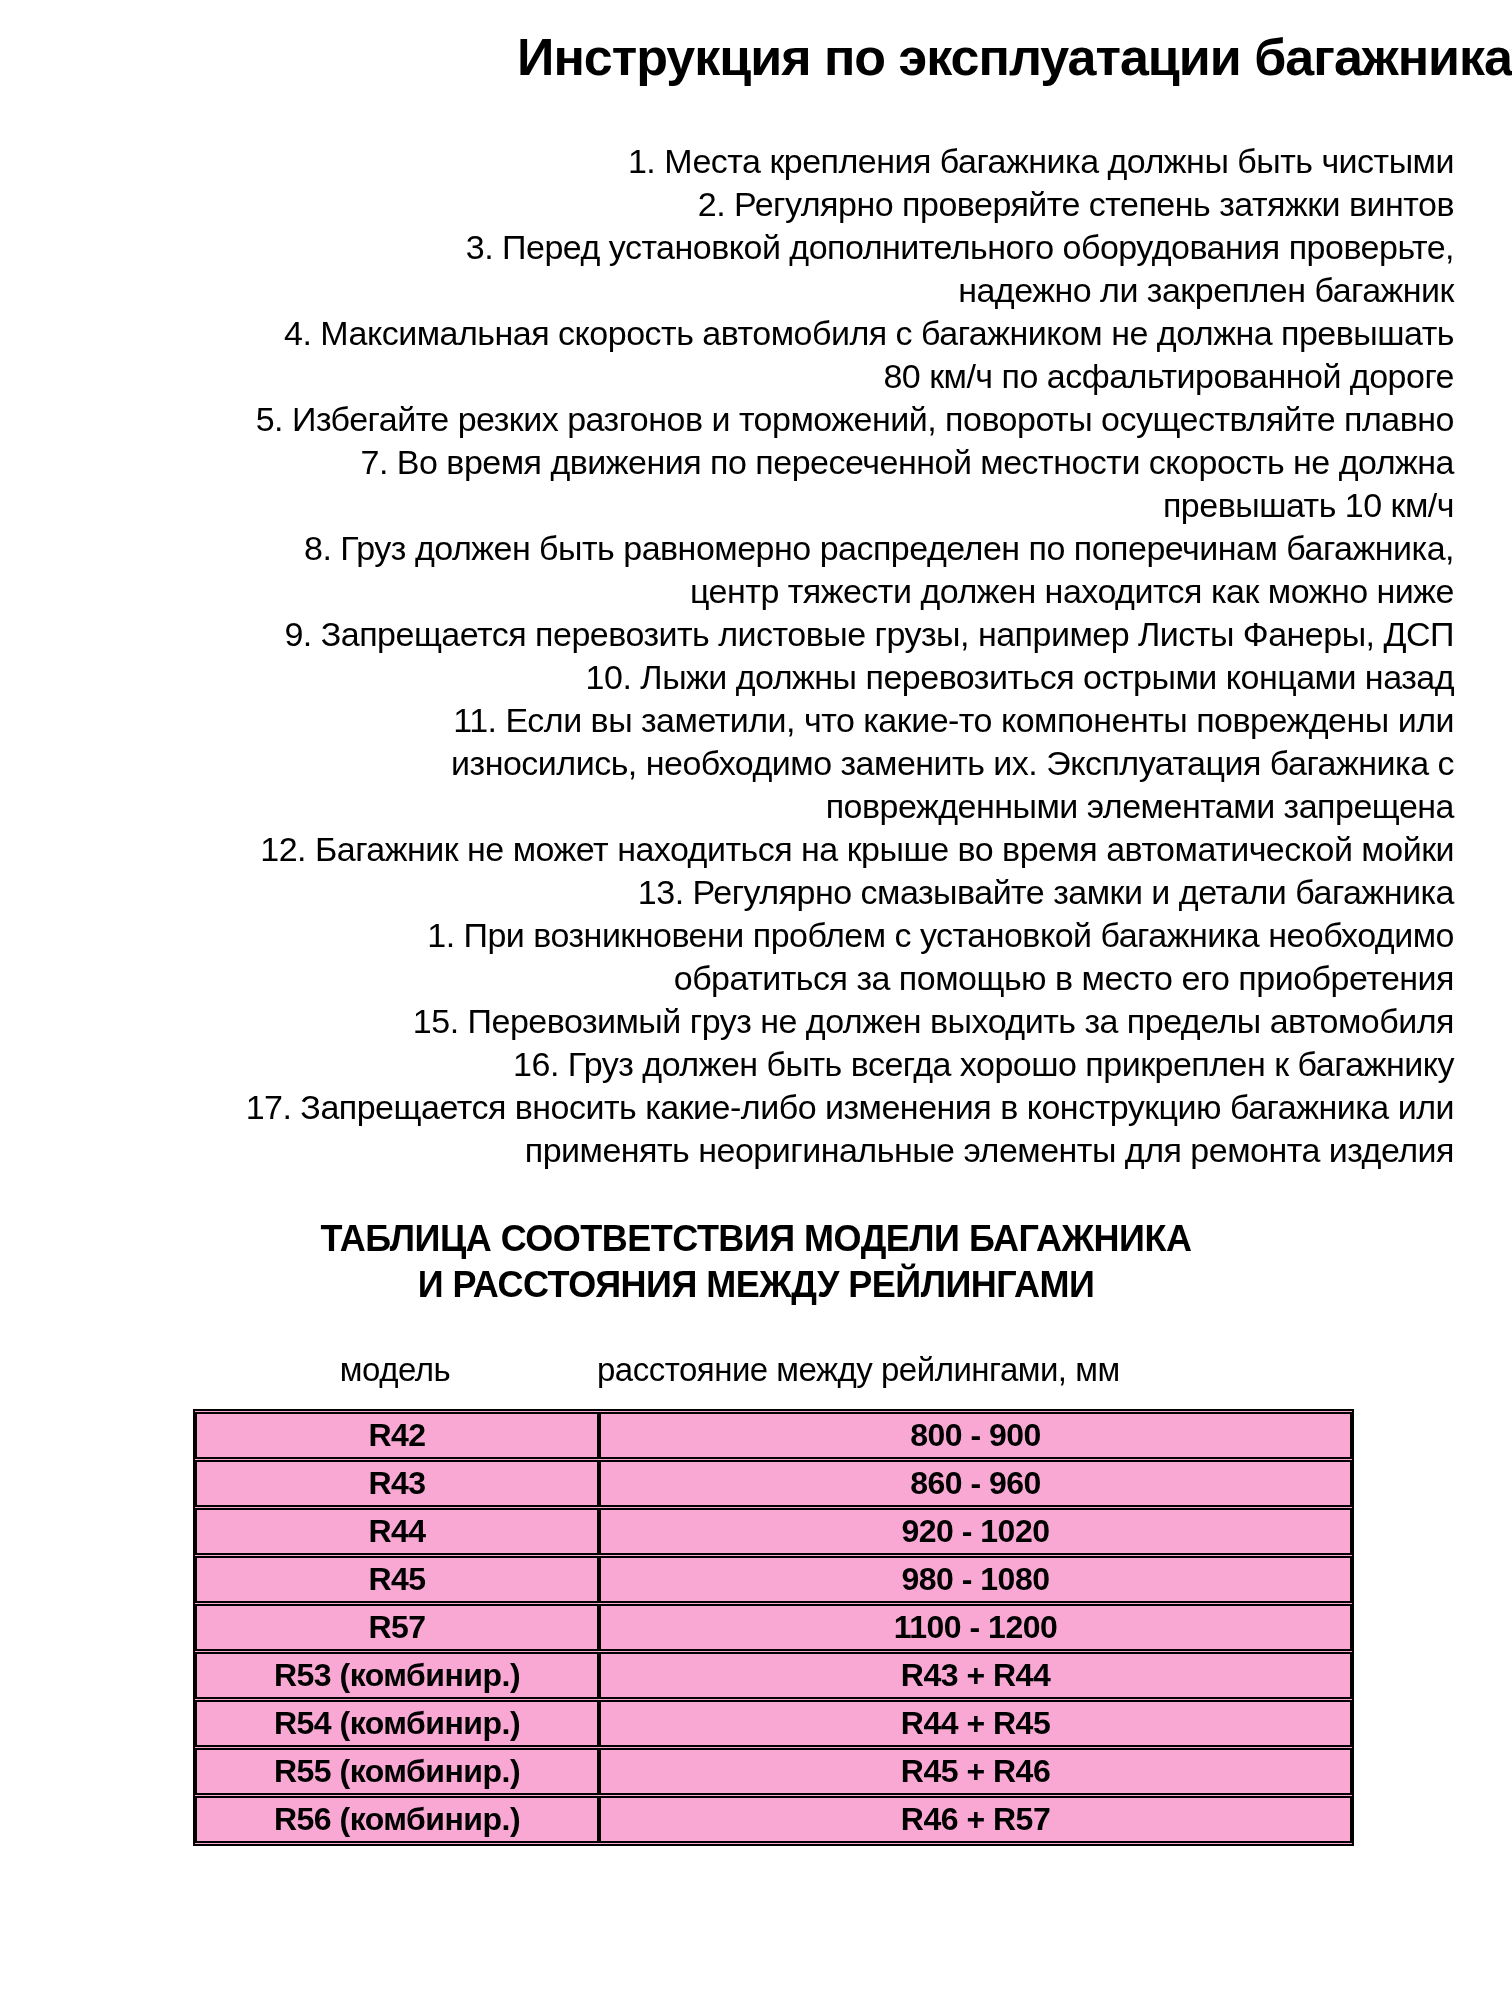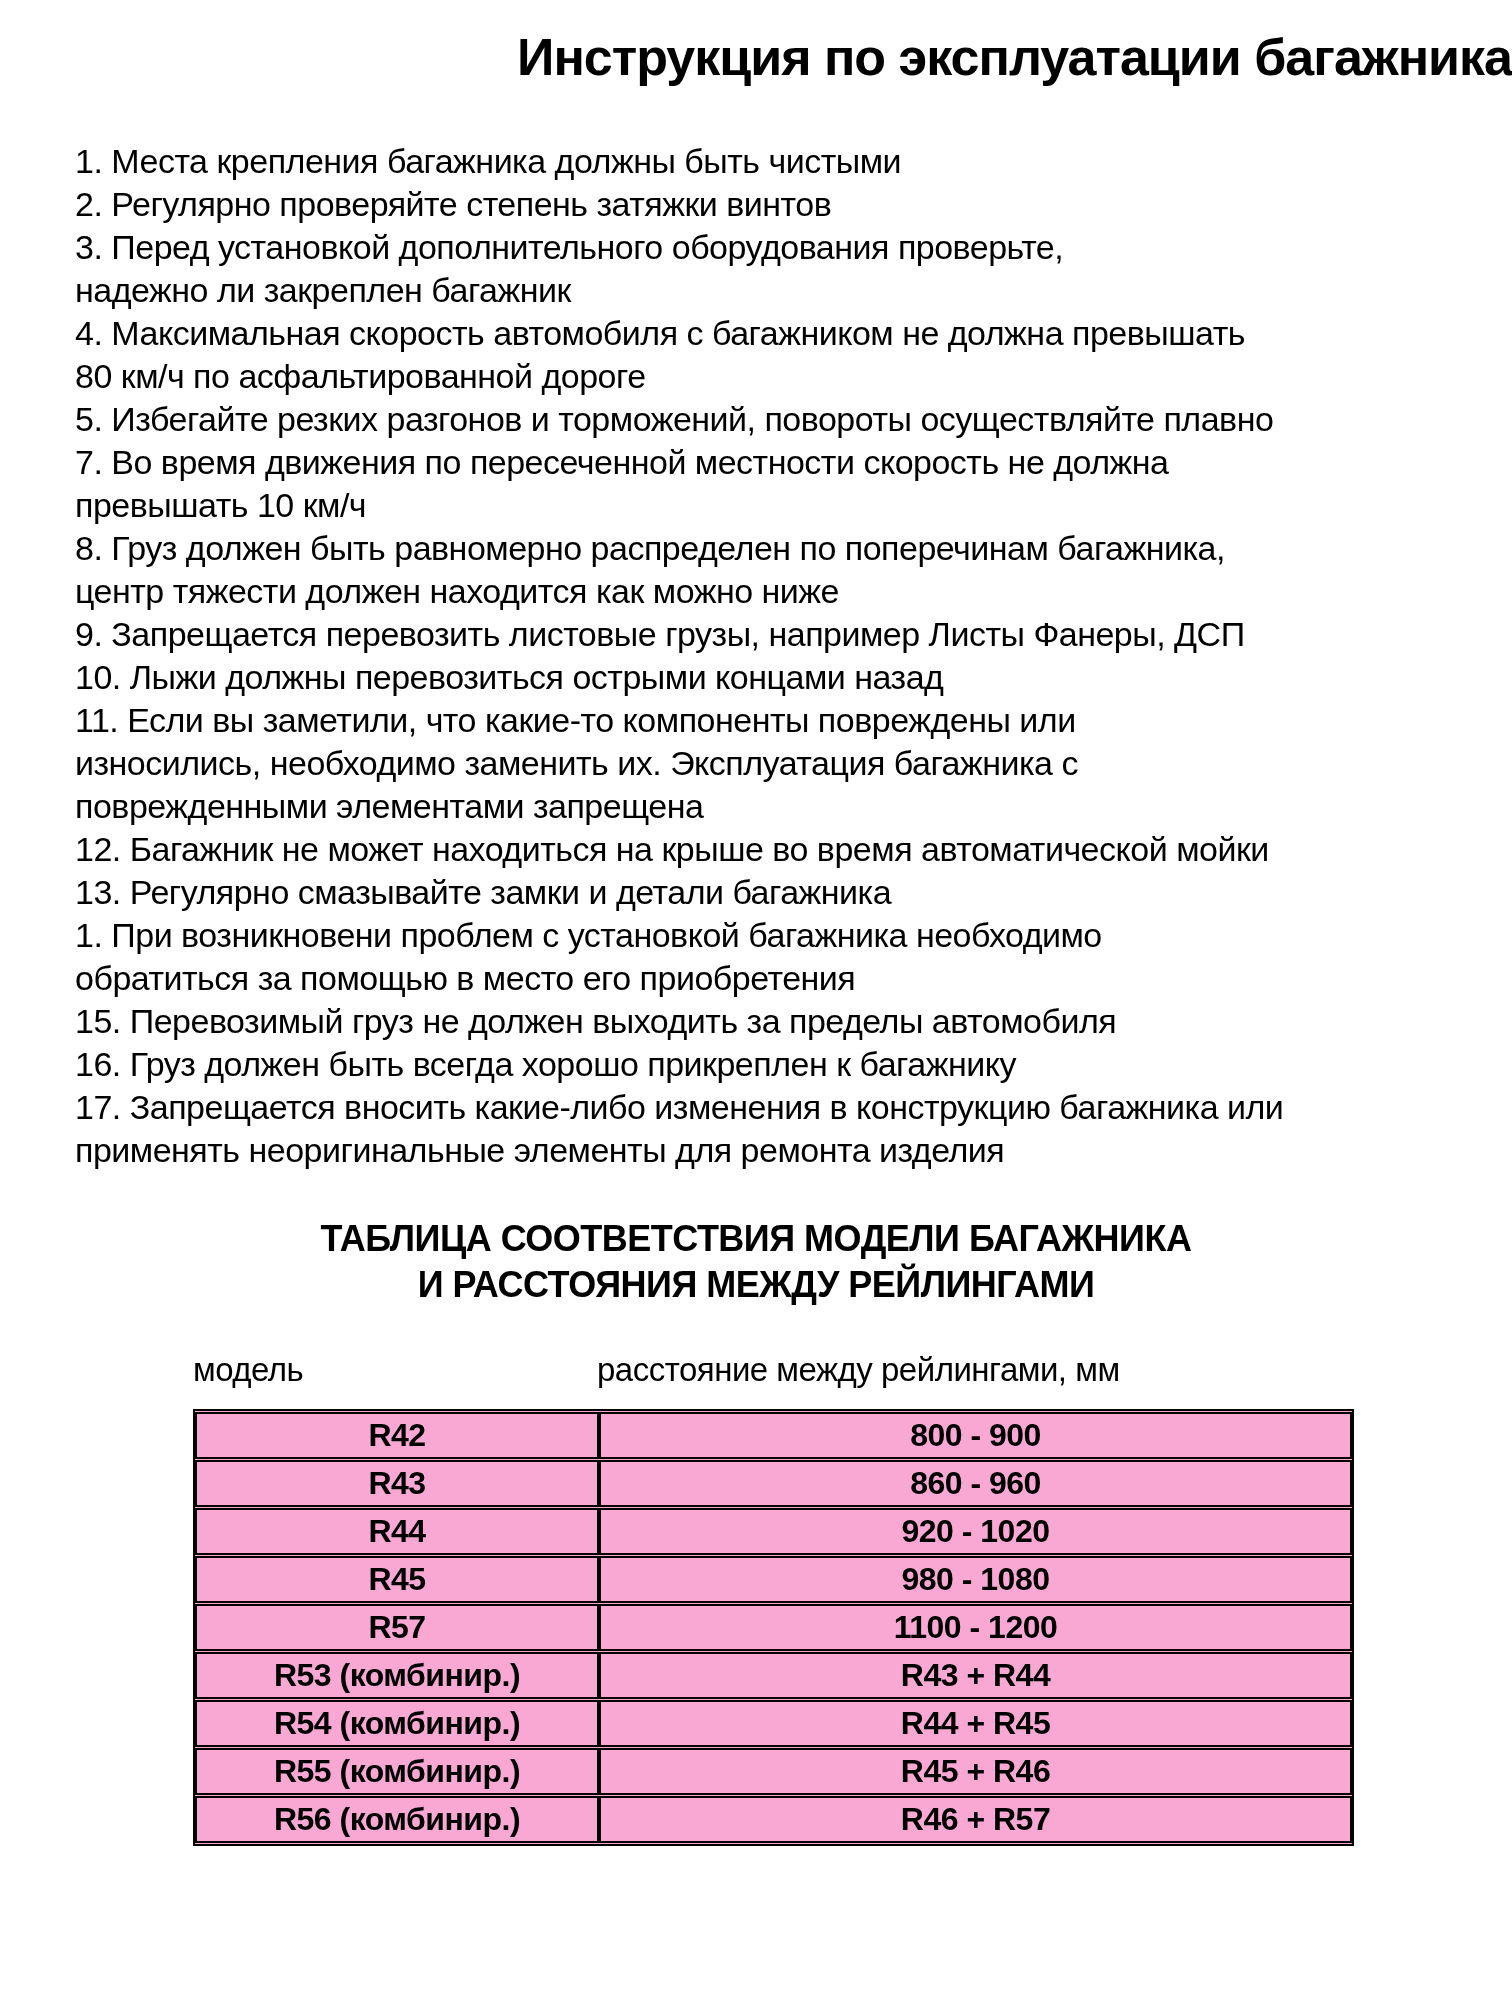--- a/index.html
+++ b/index.html
@@ -20,20 +20,21 @@
     font-size: 52px;
     font-weight: bold;
     letter-spacing: -1px;
     white-space: nowrap;
     line-height: 62px;
   }
   .instruction-list {
     margin-top: 52px;
     padding-left: 75px;
     padding-right: 58px;
+    text-align: right;
   }
   .instruction-item {
     margin: 0;
     font-size: 34px;
     line-height: 43px;
     letter-spacing: -0.5px;
     white-space: pre-line; 
   }
   .table-heading {
     margin: 44px 0 0 0;
@@ -45,21 +46,21 @@
     white-space: pre-line;
   }
   .col-headers {
     margin: 40px 0 0 193px;
     display: flex;
     width: 1153px;
     font-size: 33px;
     letter-spacing: -0.5px;
     line-height: 43px;
   }
-  .col-headers .col-h1 { width: 404px; }
+  .col-headers .col-h1 { width: 404px; text-align: center; }
   .col-headers .col-h2 { width: 749px; text-align: left; }
   table.spec-table {
     margin: 18px 0 0 193px;
     border-collapse: separate;
     border-spacing: 0 1px;
     border: 2px solid #000;
     background: #f9a8d4;
     table-layout: fixed;
     width: 1153px;
   }

